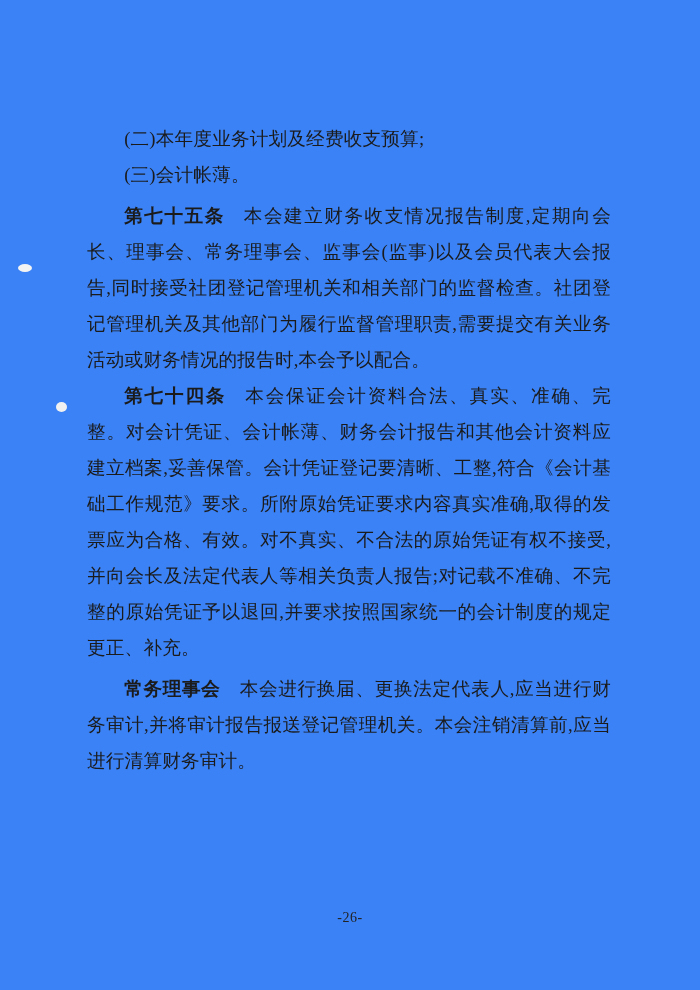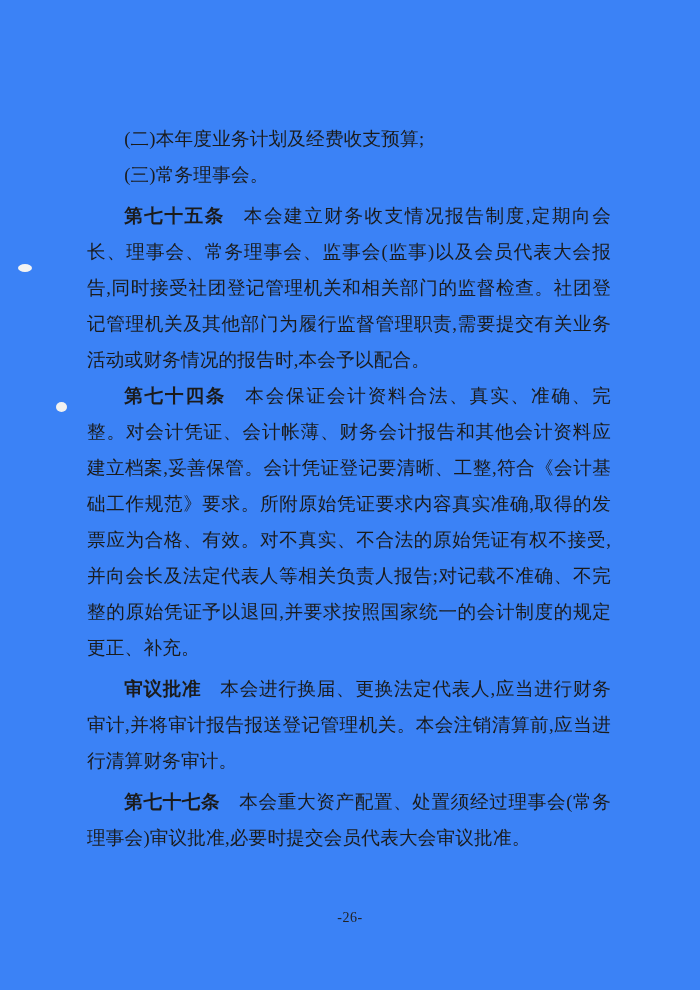--- a/index.html
+++ b/index.html
@@ -60,21 +60,20 @@
 </style>
 </head>
 <body>
 
 <div class="page">
   <div class="speck speck-1"></div>
   <div class="speck speck-2"></div>
 
   <div class="text-block">
       <p class="para">(二)本年度业务计划及经费收支预算;</p>
-      <p class="para">(三)常务理事会。</p>
+      <p class="para">(三)会计帐薄。</p>
       <p class="para spaced"><span class="article-label">第七十五条</span>本会建立财务收支情况报告制度,定期向会长、理事会、常务理事会、监事会(监事)以及会员代表大会报告,同时接受社团登记管理机关和相关部门的监督检查。社团登记管理机关及其他部门为履行监督管理职责,需要提交有关业务活动或财务情况的报告时,本会予以配合。</p>
       <p class="para"><span class="article-label">第七十四条</span>本会保证会计资料合法、真实、准确、完整。对会计凭证、会计帐薄、财务会计报告和其他会计资料应建立档案,妥善保管。会计凭证登记要清晰、工整,符合《会计基础工作规范》要求。所附原始凭证要求内容真实准确,取得的发票应为合格、有效。对不真实、不合法的原始凭证有权不接受,并向会长及法定代表人等相关负责人报告;对记载不准确、不完整的原始凭证予以退回,并要求按照国家统一的会计制度的规定更正、补充。</p>
-      <p class="para spaced"><span class="article-label">审议批准</span>本会进行换届、更换法定代表人,应当进行财务审计,并将审计报告报送登记管理机关。本会注销清算前,应当进行清算财务审计。</p>
-      <p class="para spaced"><span class="article-label">第七十七条</span>本会重大资产配置、处置须经过理事会(常务理事会)审议批准,必要时提交会员代表大会审议批准。</p>
+      <p class="para spaced"><span class="article-label">常务理事会</span>本会进行换届、更换法定代表人,应当进行财务审计,并将审计报告报送登记管理机关。本会注销清算前,应当进行清算财务审计。</p>
     </div>
 
   <div class="page-number">-26-</div>
 </div>
 
 </body></html>

